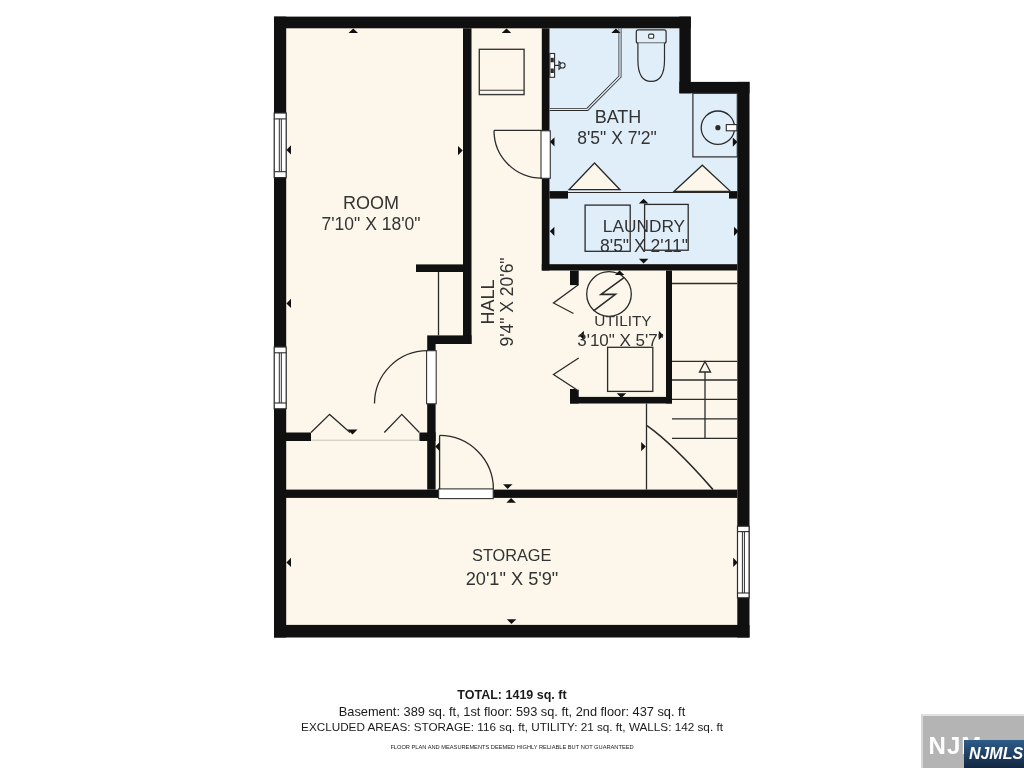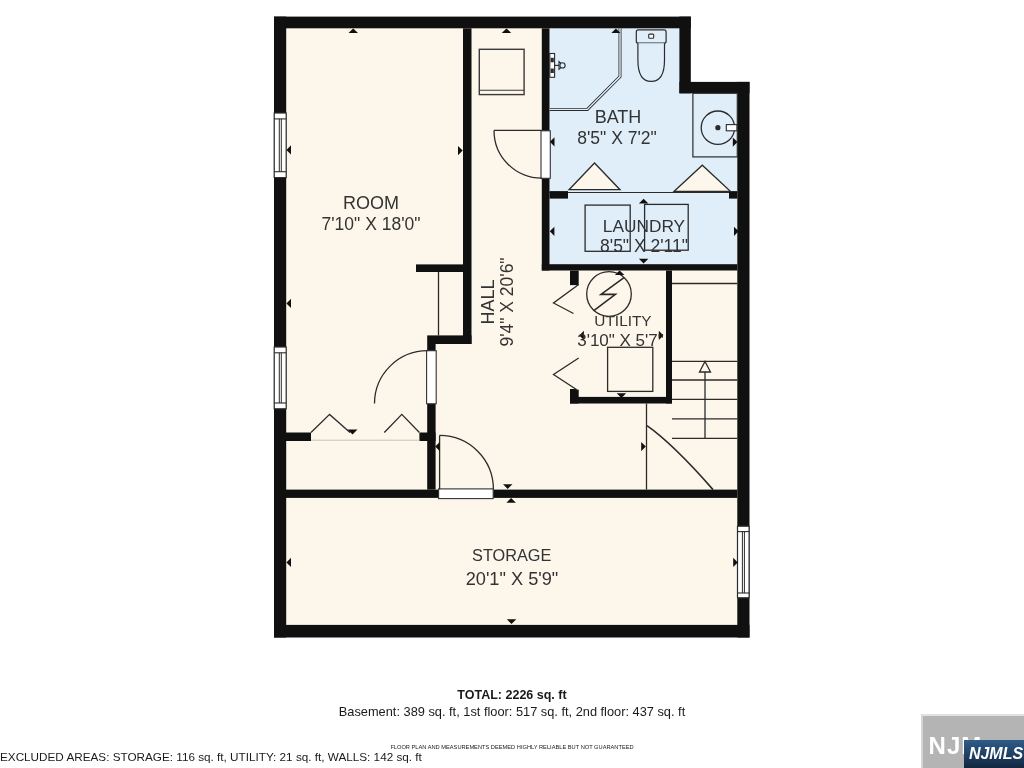--- a/index.html
+++ b/index.html
@@ -245,25 +245,25 @@
 
 <text class="rm" x="623" y="326.3" text-anchor="middle" style="font-size:15.4px">UTILITY</text>
 
 <text class="dim" x="620.5" y="345.5" text-anchor="middle" style="font-size:17px">3'10" X 5'7"</text>
 
 <text class="rm" x="511.7" y="561.3" text-anchor="middle" style="font-size:16.3px">STORAGE</text>
 
 <text class="dim" x="512" y="585" text-anchor="middle" style="font-size:18.2px">20'1" X 5'9"</text>
 </svg>
 
-<div style="position:absolute;left:0;top:688px;width:1024px;text-align:center;font-weight:bold;font-size:12.5px;color:#1a1a1a;">TOTAL: 2226 sq. ft</div>
-
-<div style="position:absolute;left:0;top:704.2px;width:1024px;text-align:center;font-size:12.8px;color:#1a1a1a;">Basement: 389 sq. ft, 1st floor: 517 sq. ft, 2nd floor: 437 sq. ft</div>
-
-<div style="position:absolute;left:0;top:719.7px;width:1024px;font-size:11.73px;color:#1a1a1a;margin-top:30px;">EXCLUDED AREAS: STORAGE: 116 sq. ft, UTILITY: 21 sq. ft, WALLS: 142 sq. ft</div>
+<div style="position:absolute;left:0;top:688px;width:1024px;text-align:center;font-weight:bold;font-size:12.5px;color:#1a1a1a;">TOTAL: 1419 sq. ft</div>
+
+<div style="position:absolute;left:0;top:704.2px;width:1024px;text-align:center;font-size:12.8px;color:#1a1a1a;">Basement: 389 sq. ft, 1st floor: 593 sq. ft, 2nd floor: 437 sq. ft</div>
+
+<div style="position:absolute;left:0;top:719.7px;width:1024px;text-align:center;font-size:11.73px;color:#1a1a1a;">EXCLUDED AREAS: STORAGE: 116 sq. ft, UTILITY: 21 sq. ft, WALLS: 142 sq. ft</div>
 
 <div style="position:absolute;left:0;top:743.7px;width:1024px;text-align:center;font-size:5.7px;color:#1a1a1a;">FLOOR PLAN AND MEASUREMENTS DEEMED HIGHLY RELIABLE BUT NOT GUARANTEED</div>
 
 <div style="position:absolute;left:920.6px;top:713.9px;width:103.4px;height:54.1px;background:#b4b4b4;border-top:2px solid #e2e2e2;border-left:2px solid #d6d6d6;overflow:hidden;">
 
 <div style="position:absolute;left:6px;top:16px;font-weight:bold;font-size:24px;color:#ffffff;letter-spacing:1px;">NJM</div>
 </div>
 
 <div style="position:absolute;left:963.9px;top:740px;width:60.1px;height:28px;background:linear-gradient(#2e5c8a,#12263f);overflow:hidden;font-style:italic;">
 

